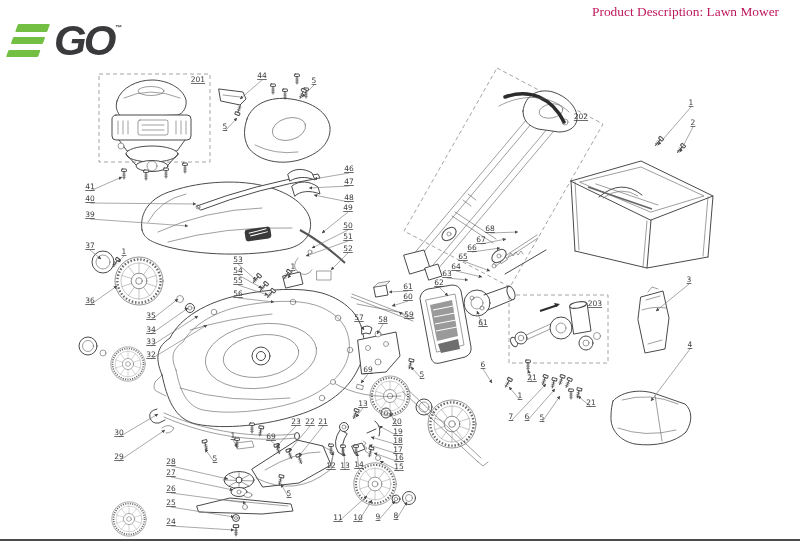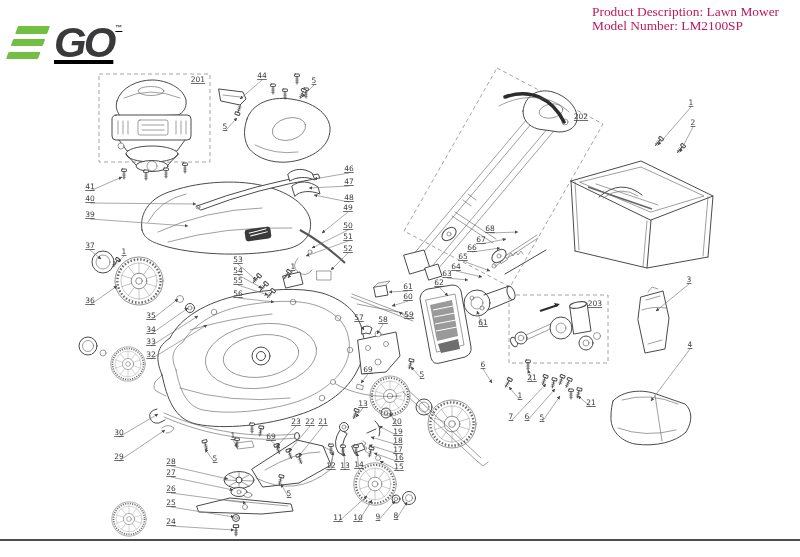--- a/index.html
+++ b/index.html
@@ -1,18 +1,18 @@
 <!DOCTYPE html>
 <html><head>
 <meta charset="utf-8">
 <style>
   html,body{margin:0;padding:0;background:#fff;}
   .page{position:relative;width:800px;height:557px;background:#fff;overflow:hidden;font-family:"Liberation Serif",serif;}
   
-  .logo{position:absolute;left:12px;top:24px;display:flex;align-items:center;height:37px;text-decoration:underline;}
+  .logo{position:absolute;left:12px;top:24px;display:flex;align-items:flex-start;height:37px;}
   .logo-e{display:flex;flex-direction:column;justify-content:space-between;height:33px;width:34px;margin-right:8px;transform:skewX(-20deg);}
   .logo-e .bar{width:32px;height:7.5px;background:#72bf44;border-radius:1px;}
   .logo-go{font-family:"Liberation Sans",sans-serif;font-style:italic;font-weight:900;font-size:42px;line-height:.80;letter-spacing:-3px;color:#3a3a3c;}
   .logo-tm{font-family:"Liberation Sans",sans-serif;font-size:7px;font-weight:700;color:#3a3a3c;align-self:flex-start;margin-left:2px;}
   
   .product-info{position:absolute;left:592px;top:5px;font-size:13.4px;line-height:14.4px;color:#be185d;}
   
   .footer-line{position:absolute;left:0;top:539px;width:800px;height:2.2px;background:#4d4d4d;}
   .page-label{position:absolute;right:16px;top:543px;font-size:11.5px;color:#0b0b0b;margin-top:29px;}
   
@@ -35,21 +35,20 @@
       <div class="bar" style="background: rgb(114, 191, 68);"></div>
       <div class="bar" style="background: rgb(114, 191, 68);"></div>
       <div class="bar" style="background: rgb(114, 191, 68);"></div>
     </div>
     <div class="logo-go" style="color: rgb(58, 58, 60);">GO</div>
     <div class="logo-tm">™</div>
   </div>
 
   <div class="product-info">
     <div>Product Description: Lawn Mower</div>
-    <div>Model Number: LM2100SP</div>
   </div>
 
   <svg class="diagram" width="800" height="557" viewBox="0 0 800 557">
     <defs>
       <marker id="arrow" viewBox="0 0 8 8" refX="7.5" refY="4" markerWidth="5.5" markerHeight="5.5" orient="auto">
         <path d="M0,0 L8,4 L0,8 Z" fill="#4a4a4a"></path>
       </marker>
       <g id="wheel">
         <circle r="40" class="ln" fill="#fff"></circle>
         <circle r="36" fill="none" stroke="#6a6a6a" stroke-width="4" stroke-dasharray="2.5 3"></circle>

